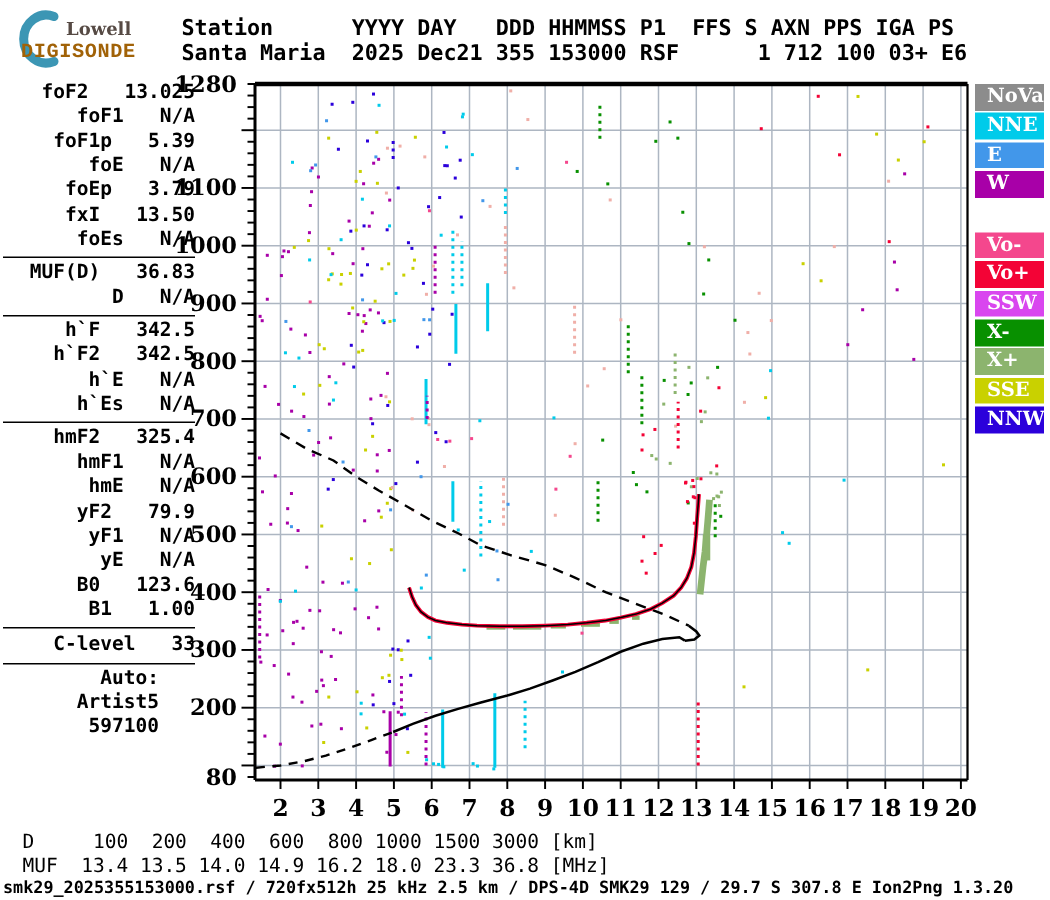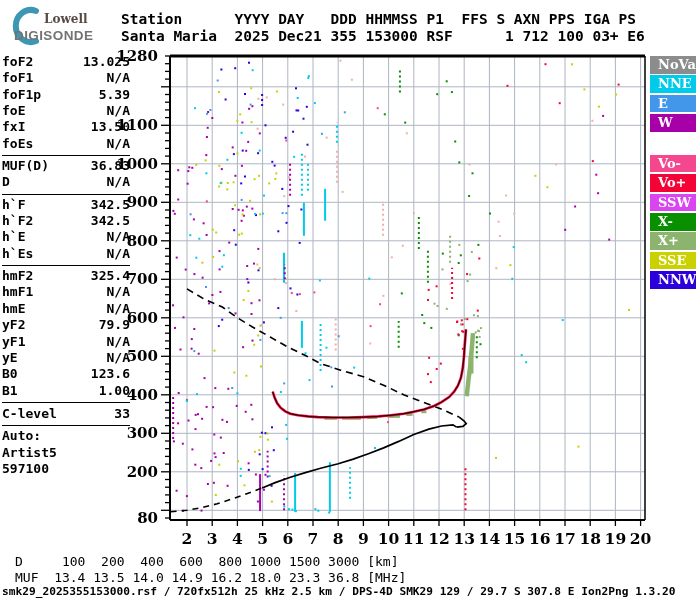--- a/index.html
+++ b/index.html
@@ -2,26 +2,26 @@
 <html><head>
 <meta charset="utf-8">
 <style>
   html,body{margin:0;padding:0;background:#fff;}
   body{width:700px;height:600px;position:relative;overflow:hidden;
        font-family:"DejaVu Sans Mono",monospace;color:#000;}
   #logo{position:absolute;left:6px;top:4px;width:112px;height:44px;}
   #logo svg{position:absolute;left:0;top:0;}
   .logo-lowell{position:absolute;left:38px;top:8px;font-family:"DejaVu Serif",serif;
        font-weight:bold;font-size:12px;color:#564A44;}
-  .logo-digisonde{position:absolute;left:8px;top:24px;font-family:Liberation Sans, sans-serif;
-       font-weight:bold;font-size:13.5px;letter-spacing:.4px;color:#737373;text-align:right;}
+  .logo-digisonde{position:absolute;left:8px;top:24px;font-family:Liberation Mono, monospace;
+       font-weight:bold;font-size:13.5px;letter-spacing:.4px;color:#a16207;text-align:right;}
   #hdr{position:absolute;left:121px;top:11px;font-size:14.5px;line-height:17px;
        font-weight:bold;white-space:pre;}
   #params{position:absolute;left:2px;top:54px;width:128px;font-size:13px;font-weight:bold;}
-  .prow{height:16.35px;display:flex;justify-content:space-between;white-space:pre;}
+  .prow{height:16.35px;display:flex;justify-content:flex-end;white-space:pre;gap:24px;}
   .psep{border-top:1.6px solid #000;margin:3px 0 2px 0;}
   .gap-before{margin-top:3px;}
   #legend{position:absolute;left:650px;top:56px;width:46px;}
   .litem{height:17.6px;margin-bottom:1.8px;color:#fff;font-family:"DejaVu Serif",serif;
        font-weight:bold;font-size:13px;line-height:17.2px;padding-left:8px;box-sizing:border-box;}
   #chart-svg{position:absolute;left:0;top:0;}
   #muf{position:absolute;left:15px;top:554px;font-size:13px;font-weight:normal;
        line-height:15.6px;white-space:pre;}
   #status{position:absolute;left:2px;top:585px;font-size:11.2px;font-weight:bold;white-space:pre;}
 </style>
@@ -37,20 +37,21 @@
 </div>
 
 <div id="hdr"><span>Station      YYYY DAY   DDD HHMMSS P1  FFS S AXN PPS IGA PS</span>
 <span>Santa Maria  2025 Dec21 355 153000 RSF      1 712 100 03+ E6</span></div>
 
 <div id="params">
     <div class="prow"><span>foF2</span><span>13.025</span></div>
     <div class="prow"><span>foF1</span><span>N/A</span></div>
     <div class="prow"><span>foF1p</span><span>5.39</span></div>
     <div class="prow"><span>foE</span><span>N/A</span></div>
+    <div class="prow"><span>foEp</span><span>3.79</span></div>
     <div class="prow"><span>fxI</span><span>13.50</span></div>
     <div class="prow"><span>foEs</span><span>N/A</span></div>
     <div class="psep"></div>
     <div class="prow"><span>MUF(D)</span><span>36.83</span></div>
     <div class="prow"><span>D</span><span>N/A</span></div>
     <div class="psep"></div>
     <div class="prow"><span>h`F</span><span>342.5</span></div>
     <div class="prow"><span>h`F2</span><span>342.5</span></div>
     <div class="prow"><span>h`E</span><span>N/A</span></div>
     <div class="prow"><span>h`Es</span><span>N/A</span></div>

